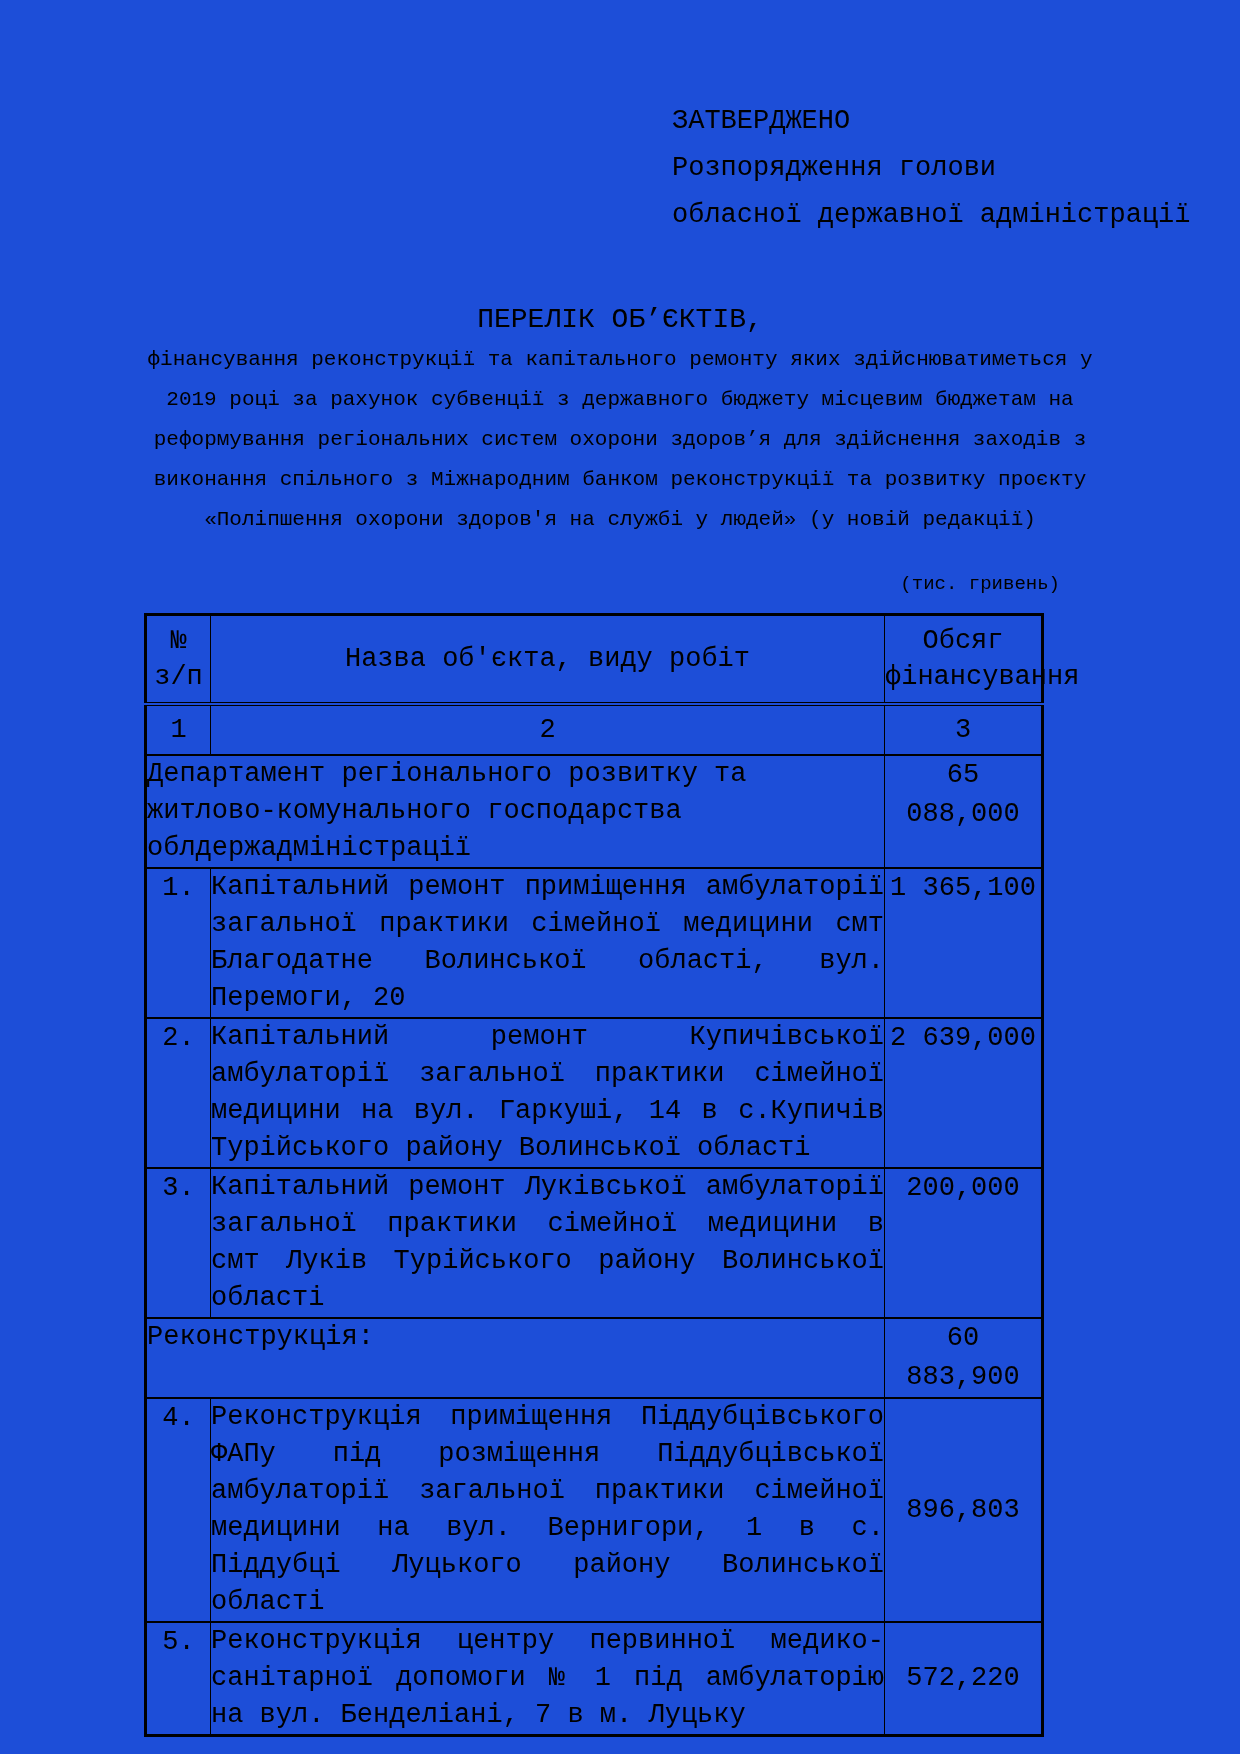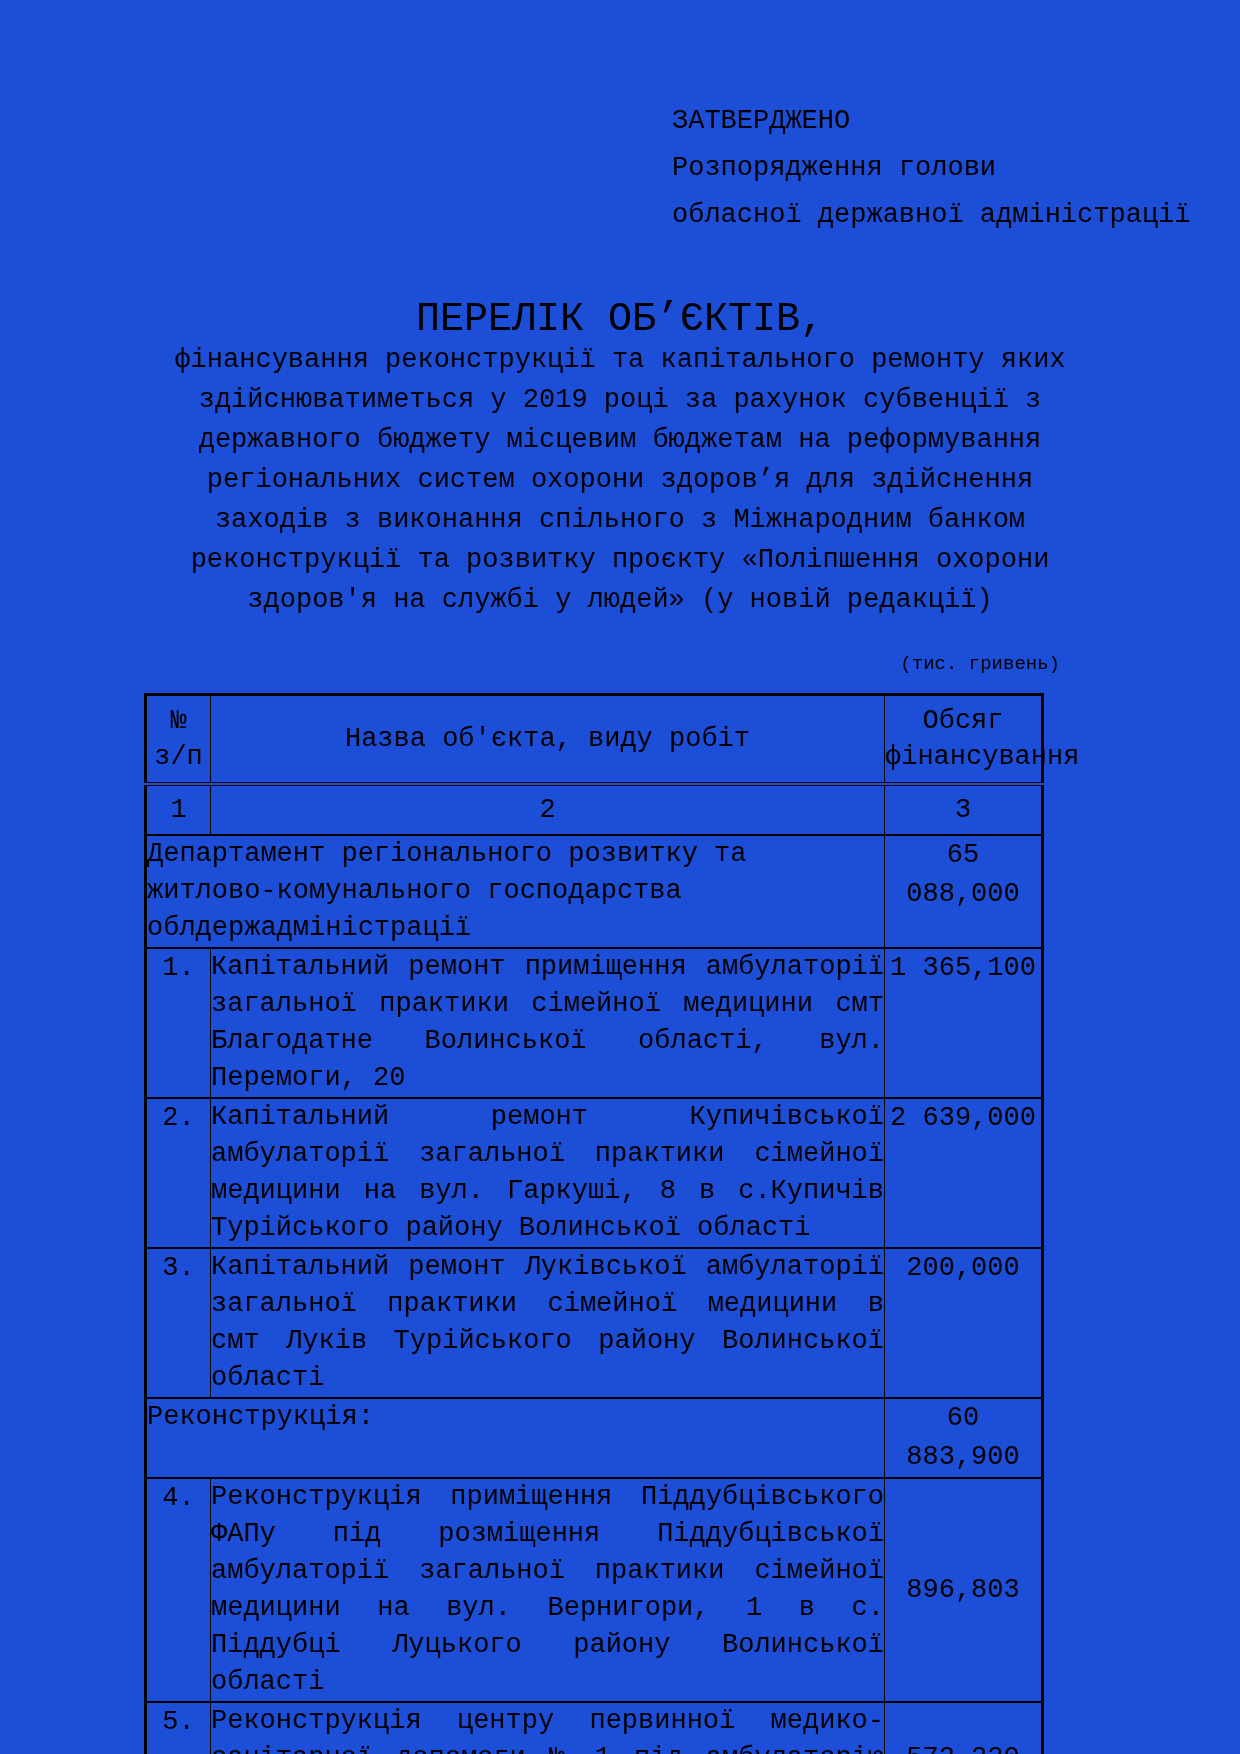--- a/index.html
+++ b/index.html
@@ -21,26 +21,26 @@
     white-space: nowrap;
   }
   .content {
     position: absolute;
     left: 144px;
     top: 300px;
     width: 952px;
   }
   .doc-title {
     text-align: center;
-    font-size: 40px;
+    font-size: 28px;
     line-height: 40px;
   }
   .doc-subtitle {
     text-align: center;
-    font-size: 27px;
+    font-size: 21px;
     line-height: 40px;
   }
   .units-note {
     text-align: right;
     font-size: 19px;
     line-height: 40px;
     margin-top: 24px;
     padding-right: 36px;
   }
   table.fin-table {
@@ -150,21 +150,21 @@
             <td class="name-cell section-name" colspan="2">Департамент регіонального розвитку та житлово-комунального господарства облдержадміністрації</td>
             <td class="amount-cell section-amount">65 088,000</td>
           </tr>
           <tr>
             <td class="num-cell">1.</td>
             <td class="name-cell item-name">Капітальний ремонт приміщення амбулаторії загальної практики сімейної медицини смт Благодатне Волинської області, вул. Перемоги, 20</td>
             <td class="amount-cell amount-top">1 365,100</td>
           </tr>
           <tr>
             <td class="num-cell">2.</td>
-            <td class="name-cell item-name">Капітальний ремонт Купичівської амбулаторії загальної практики сімейної медицини на вул. Гаркуші, 8 в с.Купичів Турійського району Волинської області</td>
+            <td class="name-cell item-name">Капітальний ремонт Купичівської амбулаторії загальної практики сімейної медицини на вул. Гаркуші, 14 в с.Купичів Турійського району Волинської області</td>
             <td class="amount-cell amount-top">2 639,000</td>
           </tr>
           <tr>
             <td class="num-cell">3.</td>
             <td class="name-cell item-name">Капітальний ремонт Луківської амбулаторії загальної практики сімейної медицини в смт Луків Турійського району Волинської області</td>
             <td class="amount-cell amount-top">200,000</td>
           </tr>
           <tr>
             <td class="name-cell section-name" colspan="2">Реконструкція:</td>
             <td class="amount-cell section-amount">60 883,900</td>

